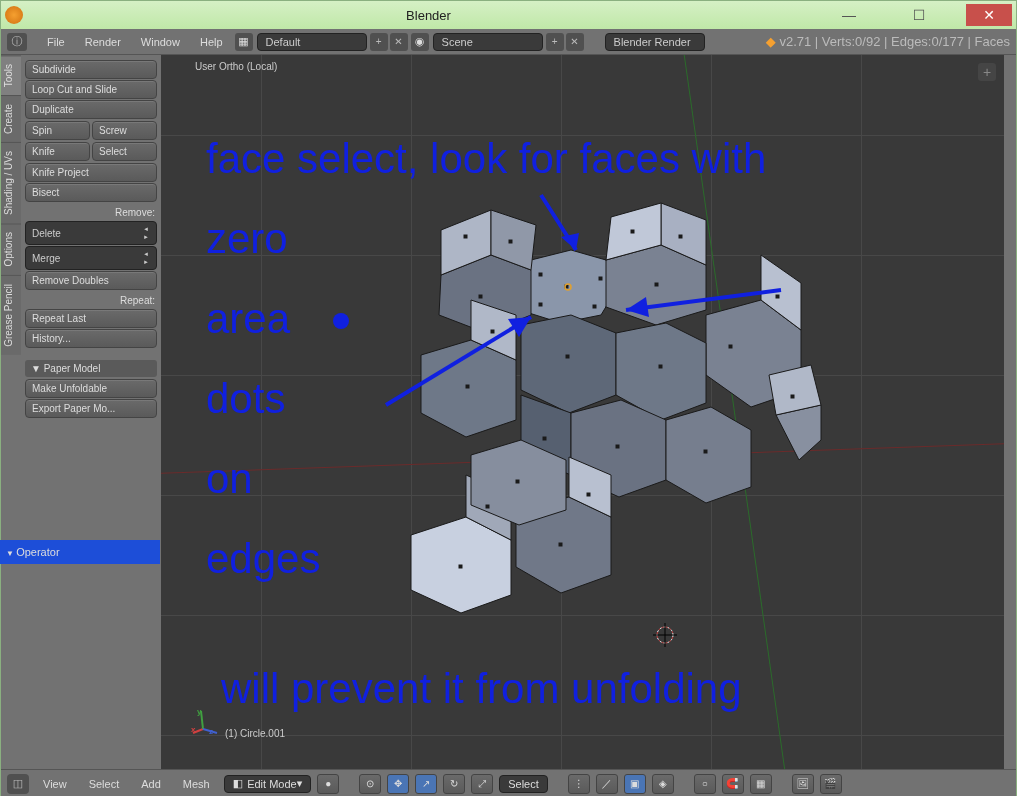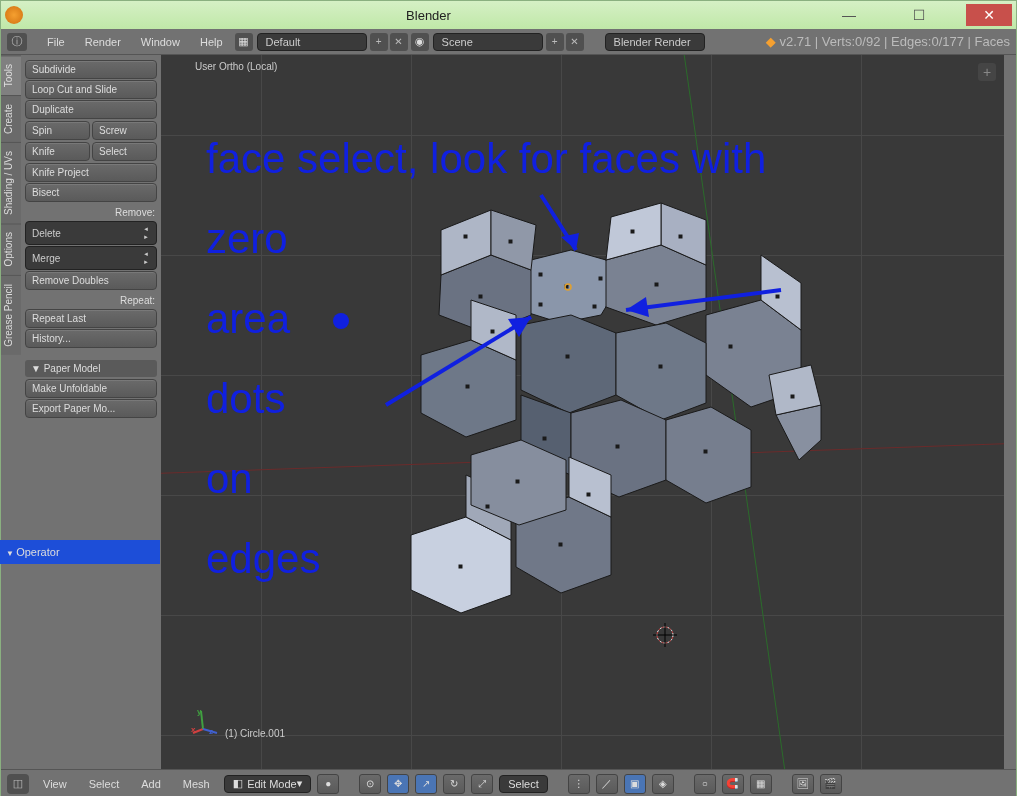--- a/index.html
+++ b/index.html
@@ -236,20 +236,21 @@
           <circle cx="407" cy="232" r="3" fill="none" stroke="#e0a030" stroke-width="1.5"></circle>
         </g>
       </svg>
 
       <div class="annotation" style="top:80px; left:45px">face select, look for faces with</div>
       <div class="annotation" style="top:160px; left:45px">zero</div>
       <div class="annotation" style="top:240px; left:45px">area</div>
       <div class="annotation" style="top:320px; left:45px">dots</div>
       <div class="annotation" style="top:400px; left:45px">on</div>
       <div class="annotation" style="top:480px; left:45px">edges</div>
+      <div class="annotation" style="top:610px; left:60px">will prevent it from unfolding</div>
       <div class="annot-dot" style="top:258px; left:172px"></div>
 
       <svg class="annot-arrow" style="top:130px; left:370px" width="60" height="80">
         <line x1="10" y1="10" x2="45" y2="65" stroke="#1020e0" stroke-width="4"></line>
         <polygon points="45,65 30,52 48,48" fill="#1020e0"></polygon>
       </svg>
       <svg class="annot-arrow" style="top:220px; left:450px" width="180" height="60">
         <line x1="170" y1="15" x2="15" y2="35" stroke="#1020e0" stroke-width="4"></line>
         <polygon points="15,35 35,22 38,42" fill="#1020e0"></polygon>
       </svg>

